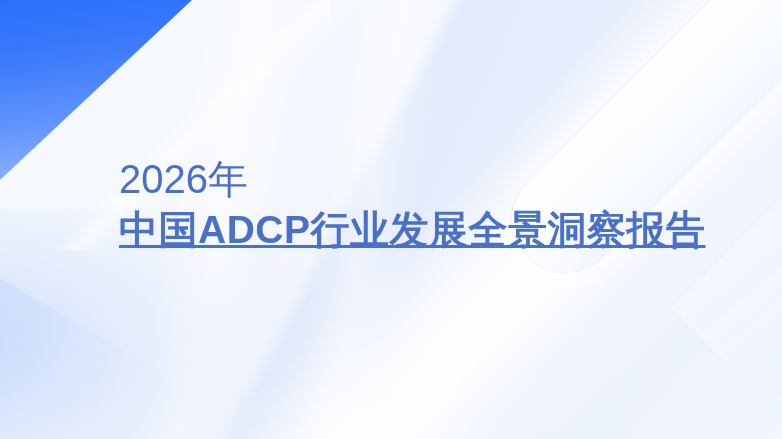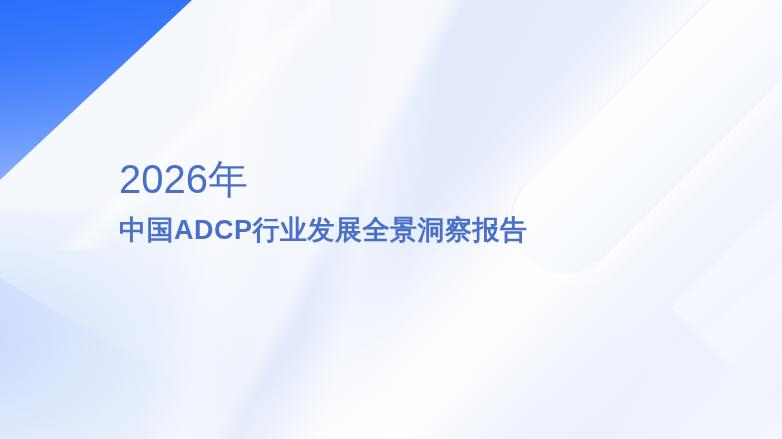--- a/index.html
+++ b/index.html
@@ -181,26 +181,27 @@
   .title-year {
     font-size: 40px;
     line-height: 48px;
     font-weight: 400;
     letter-spacing: 0px;
     color: #4a6fc6;
     white-space: nowrap;
   }
   .title-main {
     margin-top: 2px;
-    font-size: 27px;
+    font-size: 39px;
     line-height: 50px;
     font-weight: 700;
     letter-spacing: 0.5px;
     color: #4a70c8;
     white-space: nowrap;
+    text-decoration: underline;
   }
 </style>
 </head>
 <body>
 
 <div id="slide">
 
   <div class="bg-layer bg-base"></div>
   <div class="bg-layer bg-wedge-ur"></div>
   <div class="bg-layer bg-stripes"></div>

